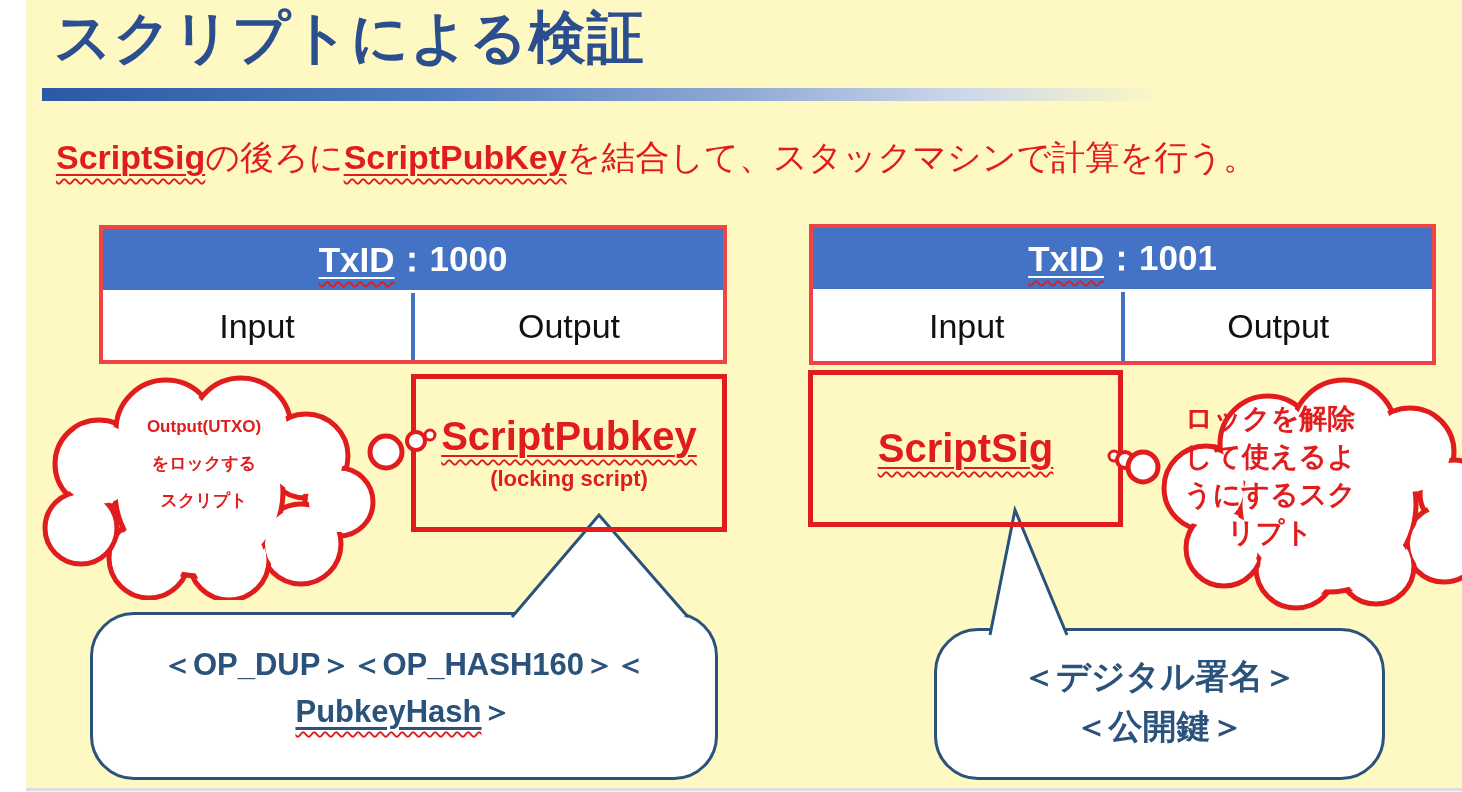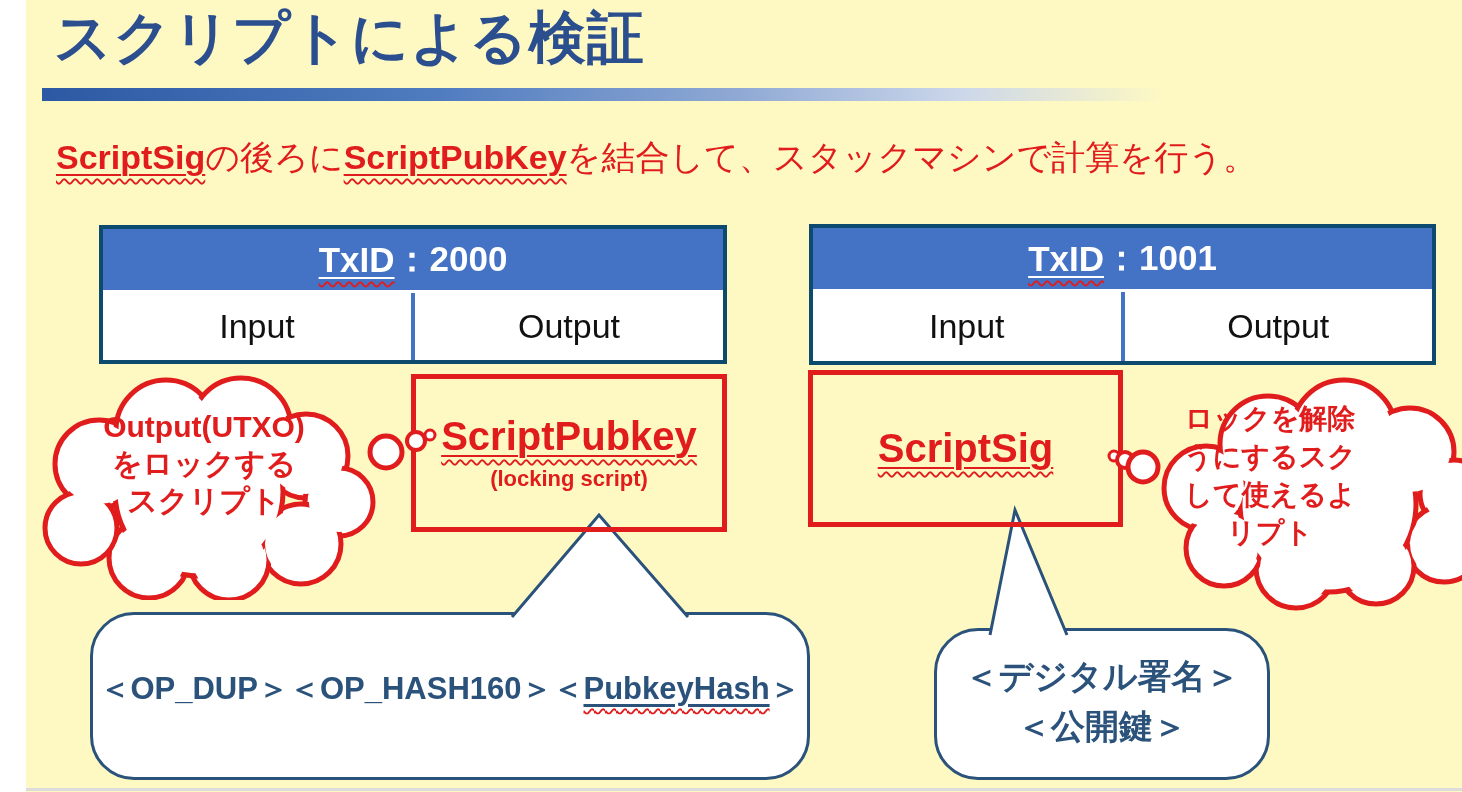--- a/index.html
+++ b/index.html
@@ -24,21 +24,21 @@
     position:absolute; left:30px; top:135px; font-size:34px; color:#e11c1c;
     white-space:nowrap; font-weight:400;
   }
   .lead .en { font-weight:800; }
   .u-solid { text-decoration-line:underline; text-decoration-style:solid;
              text-decoration-thickness:2px; text-underline-offset:5px; }
   .u-solid > .u-wavy { text-decoration-line:underline; text-decoration-style:wavy;
              text-decoration-thickness:1.5px; text-underline-offset:9px; }
 
   
-  .tx-table { position:absolute; border:4px solid #0c4a6e; background:#fff;
+  .tx-table { position:absolute; border:4px solid #ef4444; background:#fff;
               display:flex; flex-direction:column; z-index:2; }
   .tx-head { flex:0 0 64px; background:#4472c4; color:#fff; display:flex;
              align-items:center; justify-content:center; font-size:35px;
              font-weight:800; border-bottom:3px solid #ffffff; }
   .tx-head .u-solid { text-decoration-color:#ffffff; }
   .tx-head .u-wavy  { text-decoration-color:#e11c1c; }
   .tx-row { flex:1; display:flex; }
   .tx-cell { flex:1; display:flex; align-items:center; justify-content:center;
              font-size:34px; font-weight:400; color:#111; }
   .tx-cell + .tx-cell { border-left:4px solid #4472c4; }
@@ -51,31 +51,31 @@
              justify-content:center; z-index:5; }
   #box-pubkey { left:385px; top:374px; width:316px; height:158px; }
   #box-sig    { left:782px; top:370px; width:315px; height:157px; }
   .red-box .name { font-size:40px; color:#e11c1c; font-weight:600; }
   .red-box .sub  { font-size:22px; color:#e11c1c; margin-top:7px; font-weight:700; }
 
   
   .cloud { position:absolute; z-index:1; }
   .cloud-text { position:absolute; text-align:center; color:#e11c1c;
                 font-weight:800; z-index:2; }
-  #cloud-text-left  { left:42px;  top:408px; width:272px; font-size:30px; line-height:37px; }
+  #cloud-text-left  { left:42px;  top:408px; width:272px; font-size:17px; line-height:37px; }
   #cloud-text-right { left:1132px; top:400px; width:224px; font-size:28px; line-height:38px; }
 
   
   .callout { position:absolute; border:3px solid #2a527a; border-radius:44px;
              background:#fff; z-index:3; display:flex; flex-direction:column;
              align-items:center; justify-content:center; color:#2a527a;
              font-weight:800; text-align:center; }
-  #callout-left  { left:64px;  top:612px; width:720px; height:168px;
+  #callout-left  { left:64px;  top:612px; width:628px; height:168px;
                    font-size:31px; line-height:47px; padding-bottom:16px; }
-  #callout-right { left:908px; top:628px; width:336px; height:152px;
+  #callout-right { left:908px; top:628px; width:451px; height:152px;
                    font-size:34px; line-height:50px; padding-bottom:6px; }
   .t-underline { text-decoration-line:underline; text-decoration-style:solid;
                  text-decoration-thickness:2.5px; text-underline-offset:5px; }
   .t-underline > .u-wavy { text-decoration-line:underline; text-decoration-style:wavy;
                  text-decoration-color:#e11c1c; text-decoration-thickness:1.5px;
                  text-underline-offset:9px; }
 
   
   .overlay  { position:absolute; left:0; top:0; width:1462px; height:792px;
               pointer-events:none; }
@@ -93,21 +93,21 @@
   <div class="title">スクリプトによる検証</div>
   <div class="rule"></div>
 
   <div class="lead">
     <span class="en u-solid"><span class="u-wavy">ScriptSig</span></span><span>の後ろに</span><span class="en u-solid"><span class="u-wavy">ScriptPubKey</span></span><span>を結合して、スタックマシンで計算を行う。</span>
   </div>
 
   <div class="tx-table" id="table-left">
     <div class="tx-head">
       <span class="u-solid"><span class="u-wavy">TxID</span></span>
-        <span>：2000</span>
+        <span>：1000</span>
     </div>
     <div class="tx-row">
       <div class="tx-cell">Input</div>
       <div class="tx-cell">Output</div>
     </div>
   </div>
 
   <div class="tx-table" id="table-right">
     <div class="tx-head">
       <span class="u-solid"><span class="u-wavy">TxID</span></span>
@@ -172,22 +172,22 @@
       <circle cx="306" cy="118" r="30"></circle>
         <circle cx="296" cy="168" r="34"></circle>
       <circle cx="228" cy="190" r="34"></circle>
         <circle cx="148" cy="192" r="36"></circle>
       <circle cx="76" cy="172" r="34"></circle>
         <circle cx="180" cy="128" r="84"></circle>
     </g>
   </svg>
   <div class="cloud-text" id="cloud-text-right">
     <div>ロックを解除</div>
+    <div>して使えるよ</div>
     <div>うにするスク</div>
-    <div>して使えるよ</div>
     <div>リプト</div>
   </div>
 
   <div class="callout" id="callout-left">
     <div><span>＜OP_DUP＞＜OP_HASH160＞＜</span><span class="t-underline"><span class="u-wavy">PubkeyHash</span></span><span>＞</span></div>
   </div>
 
   <div class="callout" id="callout-right">
     <div>＜デジタル署名＞</div>
     <div>＜公開鍵＞</div>

